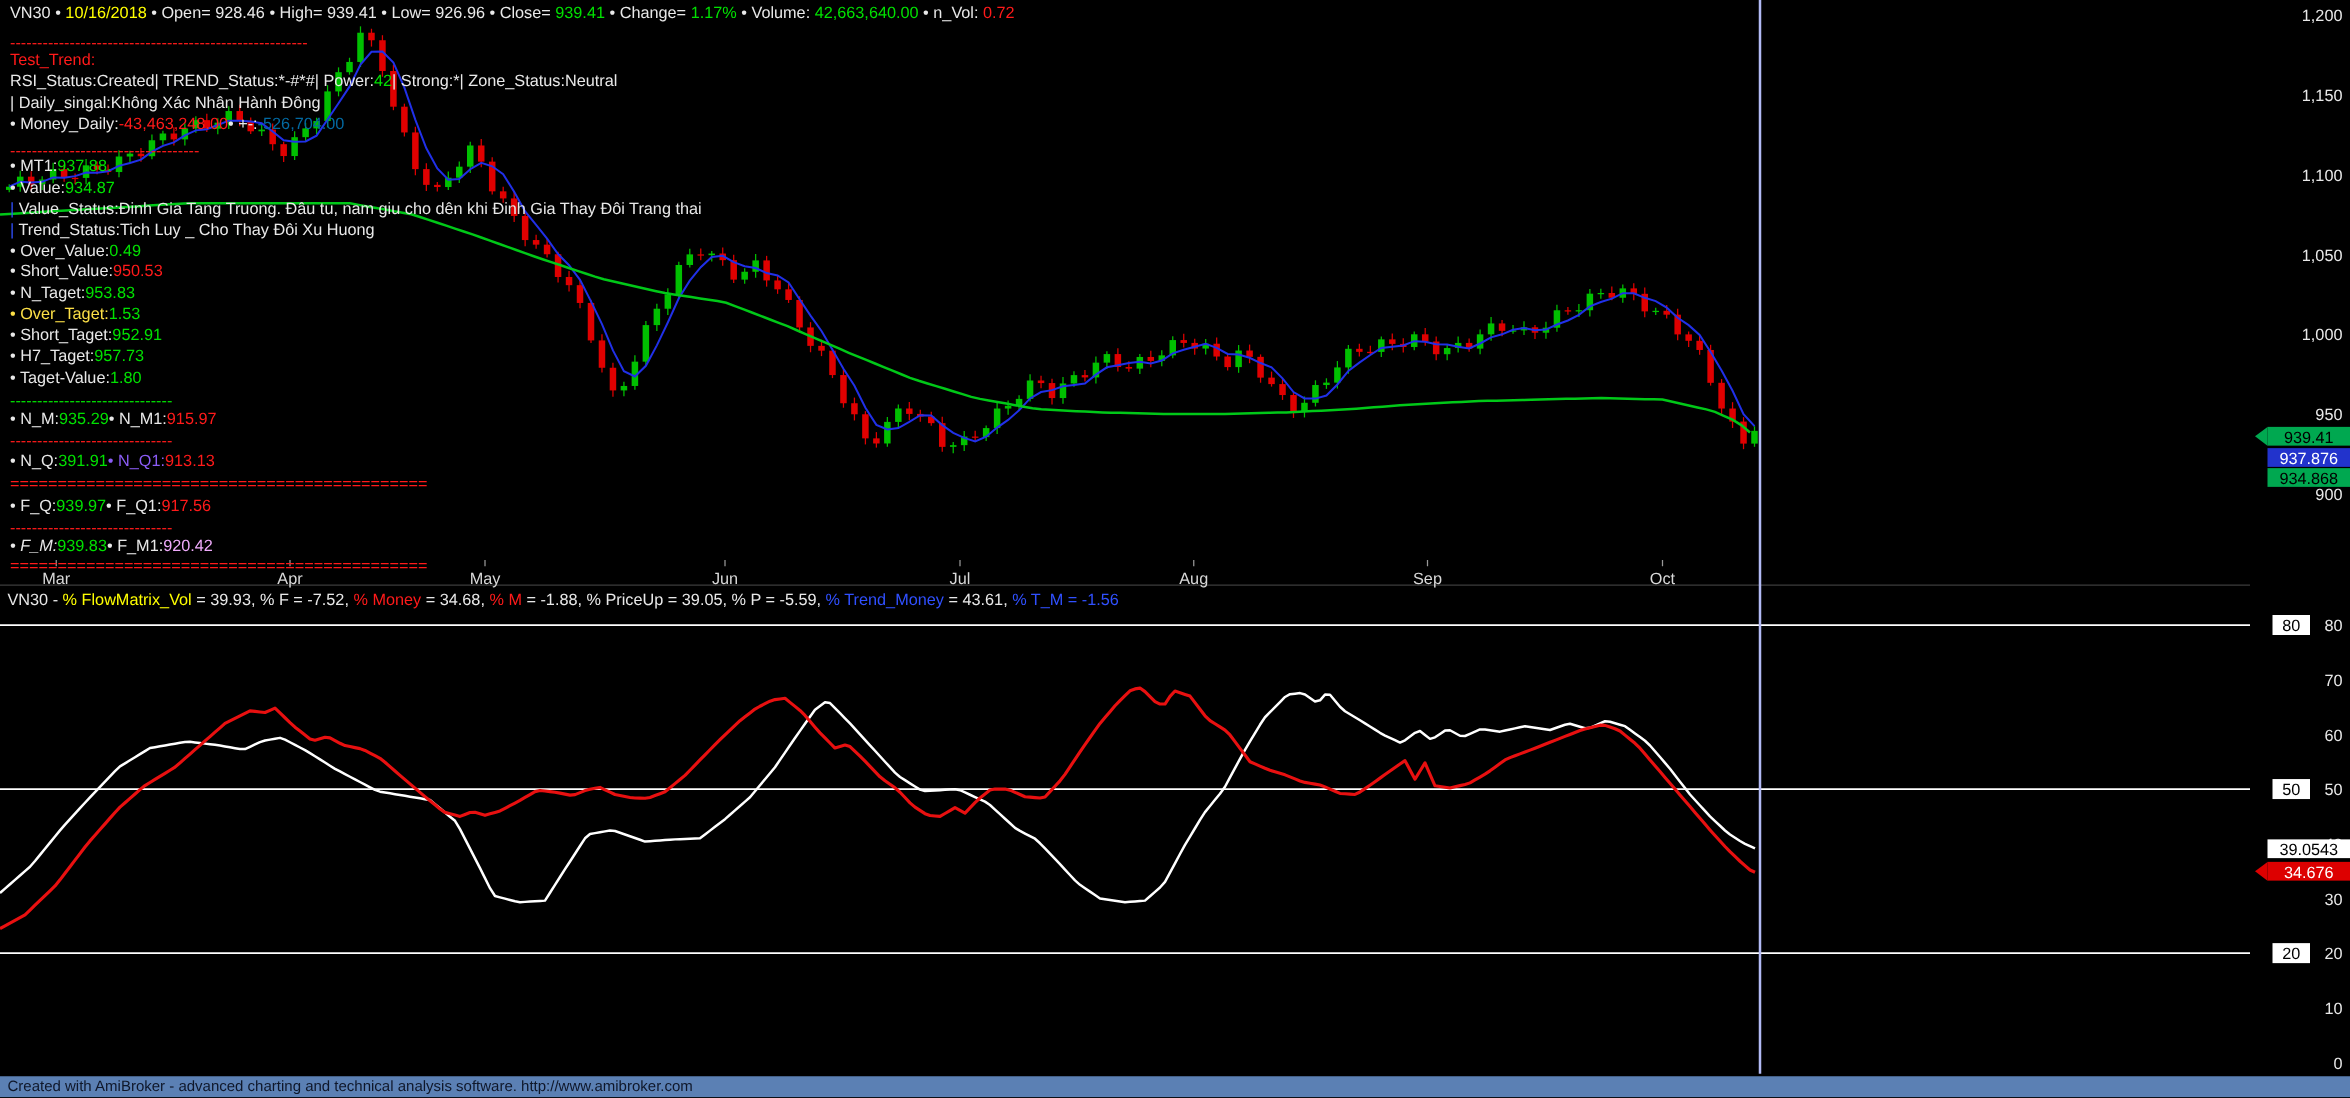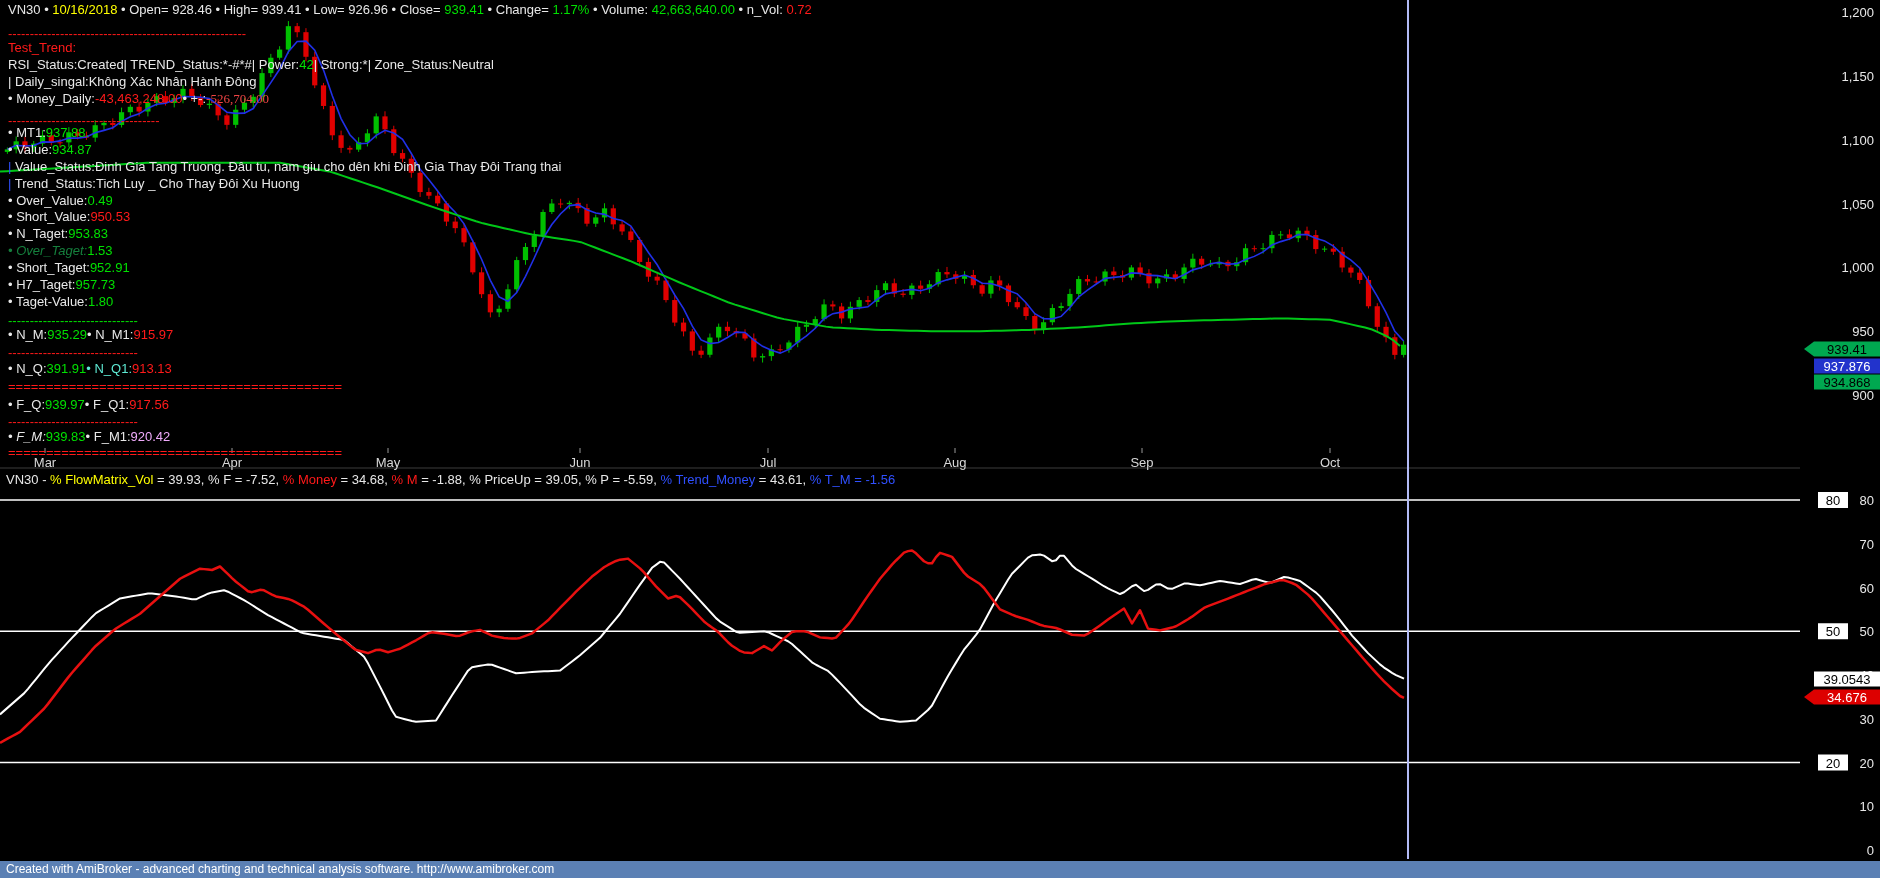--- a/index.html
+++ b/index.html
@@ -5,21 +5,21 @@
   html,body{margin:0;padding:0;background:#000;}
   #root{position:relative;width:1880px;height:878px;background:#000;overflow:hidden;
         font-family:"Liberation Sans",sans-serif;}
   #chart-svg{position:absolute;left:0;top:0;}
   #info-lines{position:absolute;left:0;top:0;width:1160px;pointer-events:none;}
   .info-line{position:absolute;left:8px;white-space:nowrap;font-size:13px;line-height:15px;}
   .frag{position:absolute;font-size:13px;white-space:nowrap;}
   #fragments-row{position:absolute;left:0;top:456px;width:1400px;height:14px;overflow:hidden;}
   #lower-title{position:absolute;left:6px;top:472px;font-size:13px;white-space:nowrap;}
   #footer{position:absolute;left:0;top:861px;width:1880px;height:17px;background:#5b80b4;
-          color:#ffffff;font-size:12px;line-height:17px;padding-left:6px;box-sizing:border-box;}
+          color:#0f172a;font-size:12px;line-height:17px;padding-left:6px;box-sizing:border-box;}
   svg text{font-family:"Liberation Sans",sans-serif;}
 </style>
 </head>
 <body>
 
 <div id="root">
   <svg id="chart-svg" width="1880" height="878">
       <defs>
         <clipPath id="clip-price">
           <rect x="0" y="0" width="1790" height="452"></rect>
@@ -429,37 +429,37 @@
           <text x="1847" y="702" fill="#ffffff" font-size="13" text-anchor="middle">34.676</text>
         </g>
       </g>
     </svg>
   <div id="info-lines">
       <div class="info-line" style="top: 2px;"><span style="color: rgb(232, 232, 232);">VN30 • </span><span style="color: rgb(255, 255, 0);">10/16/2018</span><span style="color: rgb(232, 232, 232);"> • Open= 928.46 • High= 939.41 • Low= 926.96 • Close= </span><span style="color: rgb(0, 224, 0);">939.41</span><span style="color: rgb(232, 232, 232);"> • Change= </span><span style="color: rgb(0, 224, 0);">1.17%</span><span style="color: rgb(232, 232, 232);"> • Volume: </span><span style="color: rgb(0, 224, 0);">42,663,640.00</span><span style="color: rgb(232, 232, 232);"> • n_Vol: </span><span style="color: rgb(255, 26, 26);">0.72</span></div>
       <div class="info-line" style="top: 26px;"><span style="color: rgb(255, 26, 26);">-------------------------------------------------------</span></div>
       <div class="info-line" style="top: 40px;"><span style="color: rgb(255, 26, 26);">Test_Trend:</span></div>
       <div class="info-line" style="top: 57px;"><span style="color: rgb(232, 232, 232);">RSI_Status:Created| TREND_Status:*-#*#| Power:</span><span style="color: rgb(0, 224, 0);">42</span><span style="color: rgb(232, 232, 232);">| Strong:*| Zone_Status:Neutral</span></div>
       <div class="info-line" style="top: 74px;"><span style="color: rgb(232, 232, 232);">| Daily_singal:Không Xác Nhân Hành Đông</span></div>
-      <div class="info-line" style="top: 91px;"><span style="color: rgb(232, 232, 232);">• Money_Daily:</span><span style="color: rgb(255, 26, 26);">-43,463,248.00</span><span style="color: rgb(232, 232, 232);">• +-:</span><span style="color: #ef4444; font-family: Liberation Serif, serif;">-526,704.00</span></div>
+      <div class="info-line" style="top: 91px;"><span style="color: rgb(232, 232, 232);">• Money_Daily:</span><span style="color: rgb(255, 26, 26);">-43,463,248.00</span><span style="color: rgb(232, 232, 232);">• +-:</span><span style="color: #0369a1;">-526,704.00</span></div>
       <div class="info-line" style="top: 113px;"><span style="color: rgb(255, 26, 26);">-----------------------------------</span></div>
       <div class="info-line" style="top: 125px;"><span style="color: rgb(232, 232, 232);">• MT1:</span><span style="color: rgb(0, 224, 0);">937.88.</span></div>
       <div class="info-line" style="top: 142px;"><span style="color: rgb(232, 232, 232);">• Value:</span><span style="color: rgb(0, 224, 0);">934.87</span></div>
       <div class="info-line" style="top: 159px;"><span style="color: rgb(48, 80, 255);">| </span><span style="color: rgb(232, 232, 232);">Value_Status:Đinh Gia Tang Truong. Đâu tu, nam giu cho dên khi Đinh Gia Thay Đôi Trang thai</span></div>
       <div class="info-line" style="top: 176px;"><span style="color: rgb(48, 80, 255);">| </span><span style="color: rgb(232, 232, 232);">Trend_Status:Tich Luy _ Cho Thay Đôi Xu Huong</span></div>
       <div class="info-line" style="top: 193px;"><span style="color: rgb(232, 232, 232);">• Over_Value:</span><span style="color: rgb(0, 224, 0);">0.49</span></div>
       <div class="info-line" style="top: 209px;"><span style="color: rgb(232, 232, 232);">• Short_Value:</span><span style="color: rgb(255, 26, 26);">950.53</span></div>
       <div class="info-line" style="top: 226px;"><span style="color: rgb(232, 232, 232);">• N_Taget:</span><span style="color: rgb(0, 224, 0);">953.83</span></div>
-      <div class="info-line" style="top: 243px;"><span style="color: #15803d; font-style: italic;">• Over_Taget:</span><span style="color: rgb(0, 224, 0);">1.53</span></div>
+      <div class="info-line" style="top: 243px;"><span style="color: #fde047;">• Over_Taget:</span><span style="color: rgb(0, 224, 0);">1.53</span></div>
       <div class="info-line" style="top: 260px;"><span style="color: rgb(232, 232, 232);">• Short_Taget:</span><span style="color: rgb(0, 224, 0);">952.91</span></div>
       <div class="info-line" style="top: 277px;"><span style="color: rgb(232, 232, 232);">• H7_Taget:</span><span style="color: rgb(0, 224, 0);">957.73</span></div>
       <div class="info-line" style="top: 294px;"><span style="color: rgb(232, 232, 232);">• Taget-Value:</span><span style="color: rgb(0, 224, 0);">1.80</span></div>
       <div class="info-line" style="top: 313px;"><span style="color: rgb(0, 224, 0);">------------------------------</span></div>
       <div class="info-line" style="top: 327px;"><span style="color: rgb(232, 232, 232);">• N_M:</span><span style="color: rgb(0, 224, 0);">935.29</span><span style="color: rgb(232, 232, 232);">• N_M1:</span><span style="color: rgb(255, 26, 26);">915.97</span></div>
       <div class="info-line" style="top: 345px;"><span style="color: rgb(255, 26, 26);">------------------------------</span></div>
-      <div class="info-line" style="top: 361px;"><span style="color: rgb(232, 232, 232);">• N_Q:</span><span style="color: rgb(0, 224, 0);">391.91</span><span style="color: #5eead4;">• N_Q1:</span><span style="color: rgb(255, 26, 26);">913.13</span></div>
+      <div class="info-line" style="top: 361px;"><span style="color: rgb(232, 232, 232);">• N_Q:</span><span style="color: rgb(0, 224, 0);">391.91</span><span style="color: #8b5cf6;">• N_Q1:</span><span style="color: rgb(255, 26, 26);">913.13</span></div>
       <div class="info-line" style="top: 379px;"><span style="color: rgb(255, 26, 26);">============================================</span></div>
       <div class="info-line" style="top: 397px;"><span style="color: rgb(232, 232, 232);">• F_Q:</span><span style="color: rgb(0, 224, 0);">939.97</span><span style="color: rgb(232, 232, 232);">• F_Q1:</span><span style="color: rgb(255, 26, 26);">917.56</span></div>
       <div class="info-line" style="top: 414px;"><span style="color: rgb(255, 26, 26);">------------------------------</span></div>
       <div class="info-line" style="top: 429px;"><span style="color: rgb(232, 232, 232); font-style: italic;">• F_M:</span><span style="color: rgb(0, 224, 0);">939.83</span><span style="color: rgb(232, 232, 232);">• F_M1:</span><span style="color: #f0abfc;">920.42</span></div>
       <div class="info-line" style="top: 445px;"><span style="color: rgb(255, 26, 26);">============================================</span></div>
     </div>
   <div id="lower-title"><span style="color: rgb(232, 232, 232);">VN30 - </span><span style="color: rgb(255, 255, 0);">% FlowMatrix_Vol</span><span style="color: rgb(232, 232, 232);"> = 39.93, </span><span style="color: rgb(232, 232, 232);">% F = -7.52, </span><span style="color: rgb(255, 26, 26);">% Money</span><span style="color: rgb(232, 232, 232);"> = 34.68, </span><span style="color: rgb(255, 26, 26);">% M</span><span style="color: rgb(232, 232, 232);"> = -1.88, </span><span style="color: rgb(232, 232, 232);">% PriceUp = 39.05, % P = -5.59, </span><span style="color: rgb(48, 80, 255);">% Trend_Money</span><span style="color: rgb(232, 232, 232);"> = 43.61, </span><span style="color: rgb(48, 80, 255);">% T_M = -1.56</span></div>
   <div id="footer">
     <span>Created with AmiBroker - advanced charting and technical analysis software. http://www.amibroker.com</span>
   </div>

